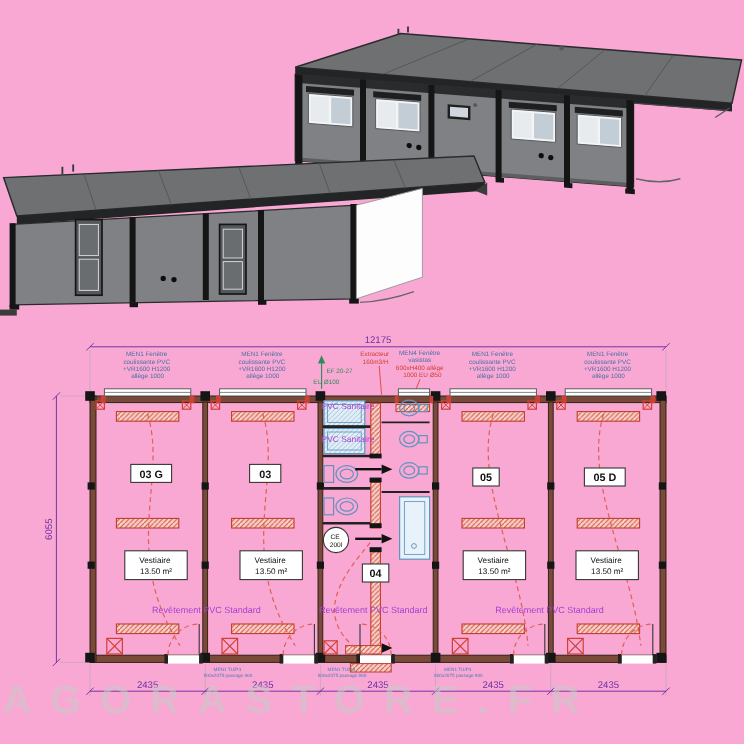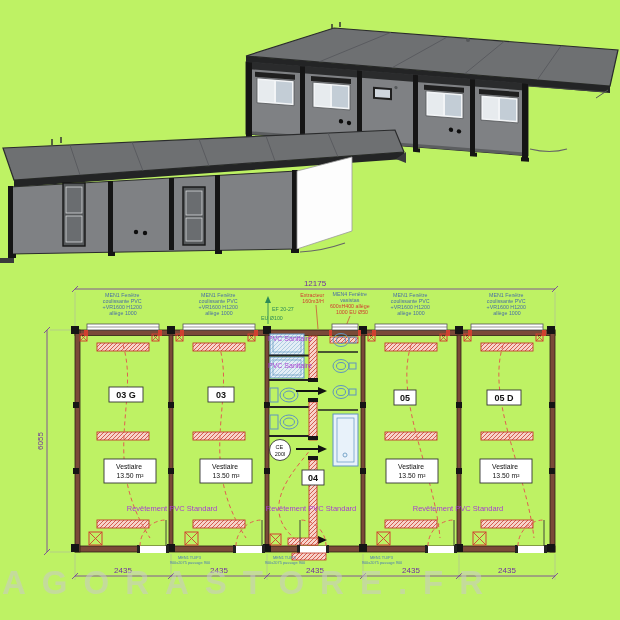--- a/index.html
+++ b/index.html
@@ -1,16 +1,16 @@
 <!DOCTYPE html>
 <html><head>
 <meta charset="utf-8">
 <style>
   html,body{margin:0;padding:0;background:#fff;}
-  .stage{position:relative;width:620px;height:620px;background:#bef264;overflow:hidden;
+  .stage{position:relative;width:620px;height:620px;background:#f9a8d4;overflow:hidden;
          font-family:"Liberation Sans",sans-serif;}
   svg{position:absolute;top:0;left:0;}
   text{font-family:"Liberation Sans",sans-serif;}
   .ann{fill:#4a6fa5;font-size:5.3px;}
   .dim{fill:#7030a0;font-size:8px;}
   .dimline{stroke:#7030a0;stroke-width:0.8;fill:none;}
   .ext{stroke:#aaa;stroke-width:0.5;}
   .purple{fill:#a73fd0;}
   .redtxt{fill:#d04030;font-size:5.3px;}
   .greentxt{fill:#2e8b57;font-size:5.3px;}

